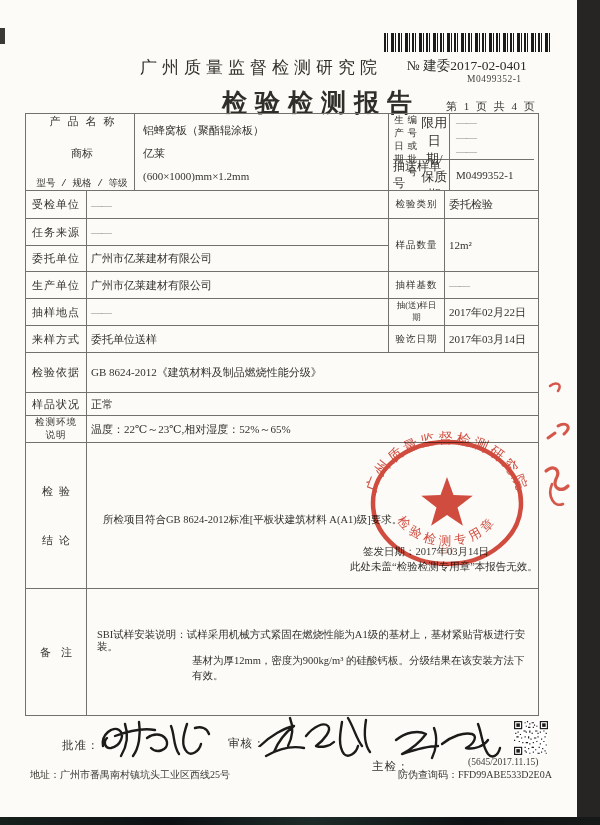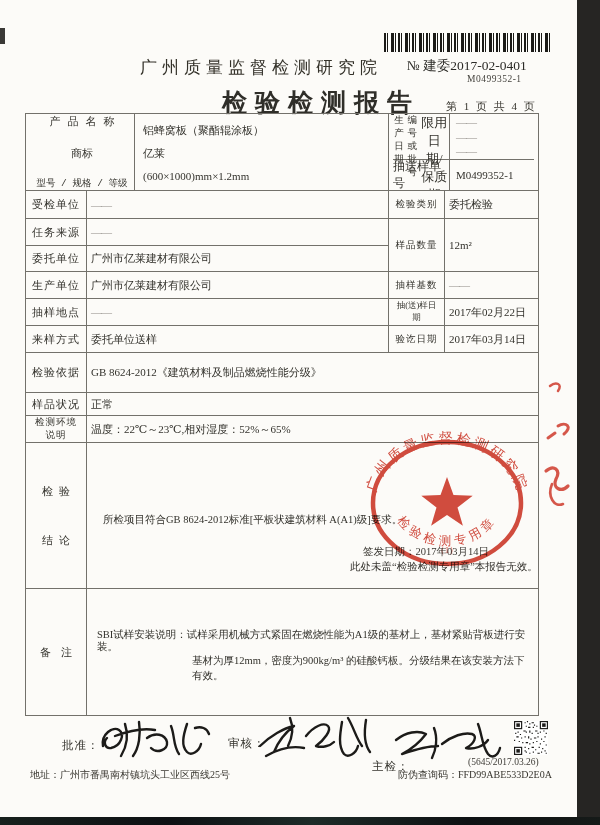--- a/index.html
+++ b/index.html
@@ -254,15 +254,15 @@
     <rect x="22" y="0" width="7" height="7"></rect>
       <rect x="23" y="1" width="5" height="5" fill="#fff"></rect>
       <rect x="24" y="2" width="3" height="3"></rect>
     <rect x="0" y="22" width="7" height="7"></rect>
       <rect x="1" y="23" width="5" height="5" fill="#fff"></rect>
       <rect x="2" y="24" width="3" height="3"></rect>
     <path d="M9,1h1v1H9z M11,0h1v1h-1z M13,2h1v1h-1z M15,1h2v1h-2z M17,3h1v1h-1z M10,4h1v1h-1z M12,5h2v1h-2z M16,5h1v1h-1z M19,4h1v1h-1z M8,8h2v1H8z M10,9h1v1h-1z M13,8h1v2h-1z M15,10h1v1h-1z M18,8h2v1h-2z M20,10h1v1h-1z M22,9h1v1h-1z M25,8h1v1h-1z M27,10h1v1h-1z M1,10h1v1H1z M3,9h1v1H3z M5,11h1v1H5z M2,13h2v1H2z M6,14h1v1H6z M9,13h1v1H9z M12,13h1v2h-1z M14,15h1v1h-1z M17,14h2v1h-2z M20,13h1v1h-1z M23,15h1v1h-1z M26,13h1v1h-1z M0,16h1v1H0z M4,17h1v1H4z M7,18h1v1H7z M10,18h2v1h-2z M13,19h1v1h-1z M16,18h1v1h-1z M19,17h1v1h-1z M22,19h1v1h-1z M25,17h1v1h-1z M27,20h1v1h-1z M9,22h1v1H9z M12,23h1v1h-1z M15,22h2v1h-2z M18,24h1v1h-1z M21,22h1v1h-1z M24,23h1v1h-1z M26,25h1v1h-1z M10,26h1v1h-1z M13,27h1v1h-1z M16,26h1v1h-1z M20,27h2v1h-2z M23,26h1v1h-1z M27,27h1v1h-1z M9,25h1v1H9z"></path>
   </g>
 </svg>
 
-<div class="abs print-code">(5645/2017.03.26)</div>
+<div class="abs print-code">(5645/2017.11.15)</div>
 <div class="abs address">地址：广州市番禺南村镇坑头工业区西线25号</div>
 <div class="abs anti-fake">防伪查询码：FFD99ABE533D2E0A</div>
 
 </body></html>

